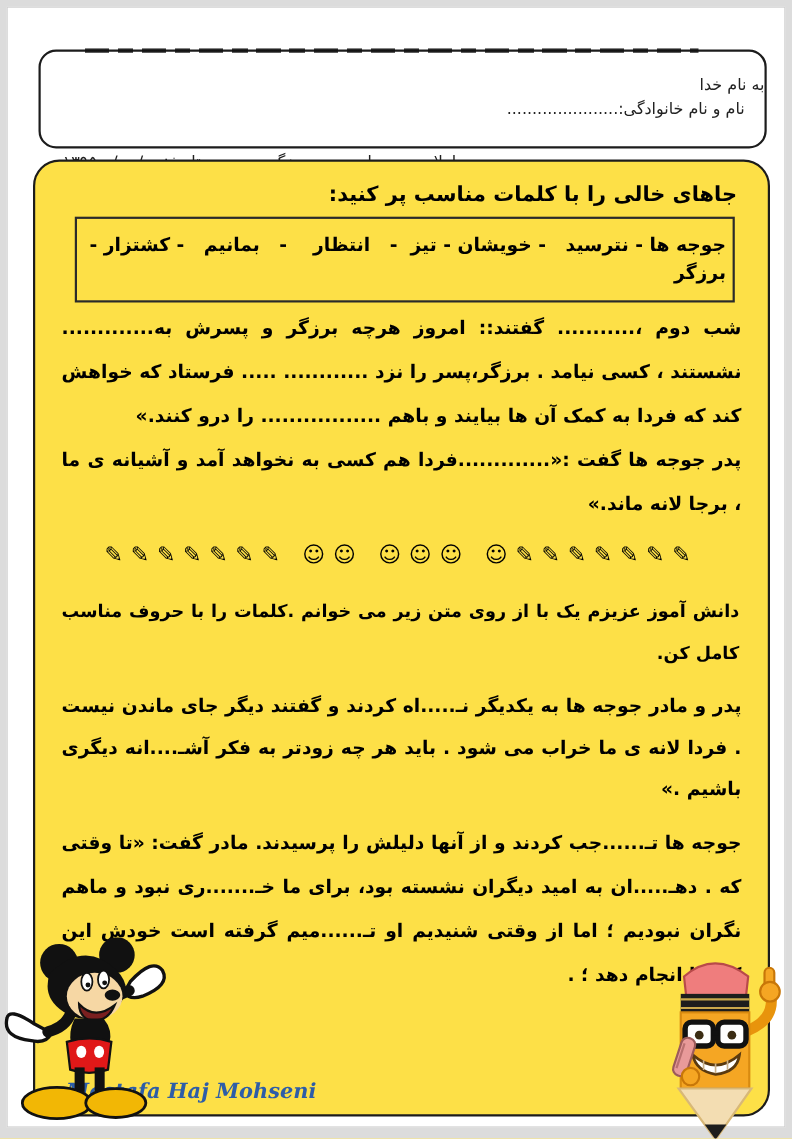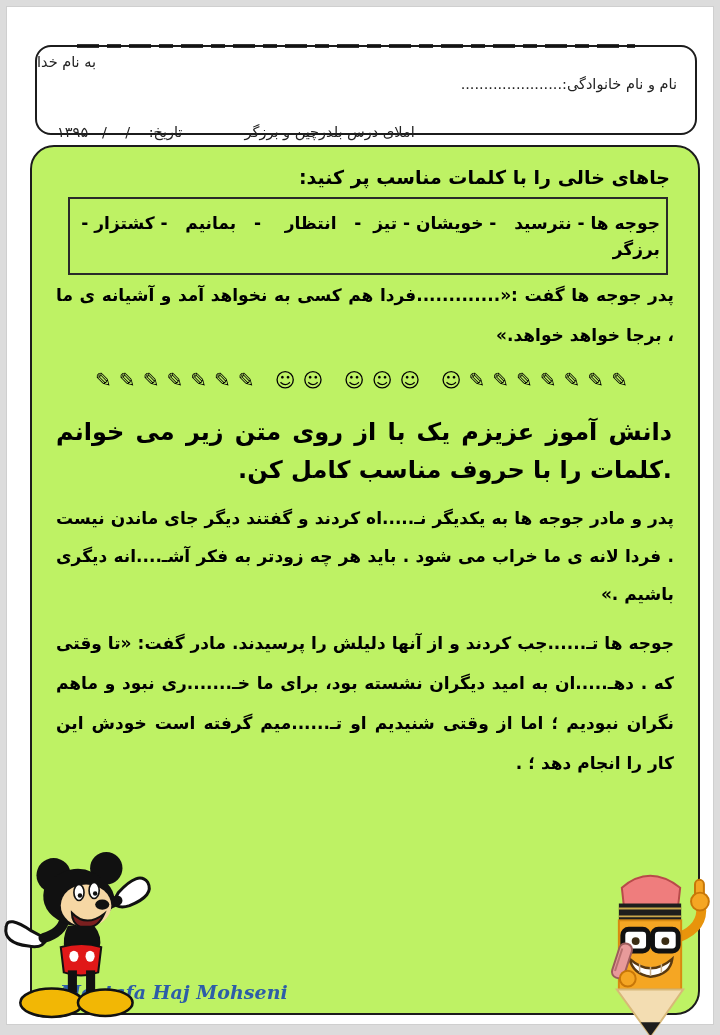--- a/index.html
+++ b/index.html
@@ -20,38 +20,38 @@
     position:absolute;left:35px;top:45px;width:658px;height:86px;
     border:2px solid #1c1c1c;border-radius:16px;
     background:#fff;
   }
   .header-box::before{ 
     content:"";position:absolute;top:-3px;left:40px;right:60px;height:4px;
     background:repeating-linear-gradient(90deg,#111 0 22px,transparent 22px 30px,#111 30px 44px,transparent 44px 52px);
     opacity:.85;
   }
   .bismillah{
-    text-align:left;font-size:14.5px;color:#222;padding-top:7px;
+    text-align:right;font-size:14.5px;color:#222;padding-top:23px;
     direction:rtl;
   }
   .header-grid{
     display:grid;direction:rtl;
     grid-template-columns:40% 31% 29%;
     padding:2px 18px 0 14px;
     font-size:14.5px;color:#222;
   }
   .h-cell{direction:rtl;white-space:pre-wrap;line-height:24px;}
   .h-center{text-align:center;}
   .h-left{text-align:left;padding-left:6px;}
 
   
   .main-box{
     position:absolute;left:30px;top:145px;width:670px;height:870px;
     border:2.5px solid #1c1c1c;border-radius:24px;
-    background:#bef264;
+    background:#fde047;
     padding:16px 24px 0 24px;box-sizing:border-box;
     overflow:hidden;
   }
   .sec-title{
     direction:rtl;text-align:right;
     font-size:19px;font-weight:bold;color:#000;
     margin:0 4px 6px 0;line-height:28px;
   }
   .word-bank{
     border:2px solid #2a2a2a;
@@ -68,21 +68,21 @@
   .p1{margin-top:4px;}
   .p2{margin-top:0;}
   .p3{margin-top:2px;}
   .divider{
     text-align:center;direction:ltr;
     font-size:20px;color:#000;letter-spacing:7px;
     line-height:30px;margin-top:10px;white-space:pre-wrap;
   }
   .sec-title2{
     direction:rtl;text-align:justify;
-    font-size:24px;font-weight:bold;color:#000;
+    font-size:16px;font-weight:bold;color:#000;
     line-height:38px;margin:18px 2px 0 0;
   }
   .p4{margin-top:10px;line-height:38px;}
   .p5{margin-top:10px;}
   .signature{
     position:absolute;left:28px;bottom:10px;
     font-family:"DejaVu Serif",serif;font-style:italic;font-weight:bold;
     font-size:19px;color:#2d5da8;
   }
 
@@ -106,21 +106,22 @@
       <div class="h-cell h-left">
         <div>تاریخ:    /    /   ۱۳۹۵</div>
         <div>شماره:.........</div>
       </div>
     </div>
   </div>
 
   <div class="main-box">
     <h2 class="sec-title">جاهای خالی را با کلمات مناسب پر کنید:</h2>
     <div class="word-bank">جوجه ها - نترسید   - خویشان - تیز  -   انتظار    -   بمانیم   - کشتزار - برزگر</div>
-    <p class="para p2">پدر جوجه ها گفت :«.............فردا هم کسی به نخواهد آمد و آشیانه ی ما ، برجا خواهد خواهد.»</p>
+    <p class="para p1">شب دوم ،........... گفتند:: امروز هرچه برزگر و پسرش به............. نشستند ، کسی نیامد . برزگر،پسر را نزد ............ ..... فرستاد که خواهش کند که فردا به کمک آن ها بیایند و باهم ................. را درو کنند.»</p>
+    <p class="para p2">پدر جوجه ها گفت :«.............فردا هم کسی به نخواهد آمد و آشیانه ی ما ، برجا لانه ماند.»</p>
     <div class="divider">✎✎✎✎✎✎✎ ☺☺ ☺☺☺ ☺✎✎✎✎✎✎✎</div>
     <h2 class="sec-title2">دانش آموز عزیزم یک با از روی متن زیر می خوانم .کلمات را با حروف مناسب کامل کن.</h2>
     <p class="para p4">پدر و مادر جوجه ها به یکدیگر نـ.....اه کردند و گفتند دیگر جای ماندن نیست . فردا لانه ی ما خراب می شود . باید هر چه زودتر به فکر آشـ....انه دیگری باشیم .»</p>
     <p class="para p5">جوجه ها  تـ......جب کردند و از آنها دلیلش را پرسیدند. مادر گفت: «تا وقتی که  . دهـ.....ان به امید دیگران نشسته بود، برای ما خـ.......ری نبود و ماهم نگران نبودیم ؛ اما از وقتی شنیدیم او تـ......میم گرفته است خودش این کار را انجام دهد ؛ .</p>
 
     <div class="signature">Mostafa Haj Mohseni</div>
   </div>
 
   <svg class="mickey" viewBox="0 0 160 170" aria-hidden="true">
 

